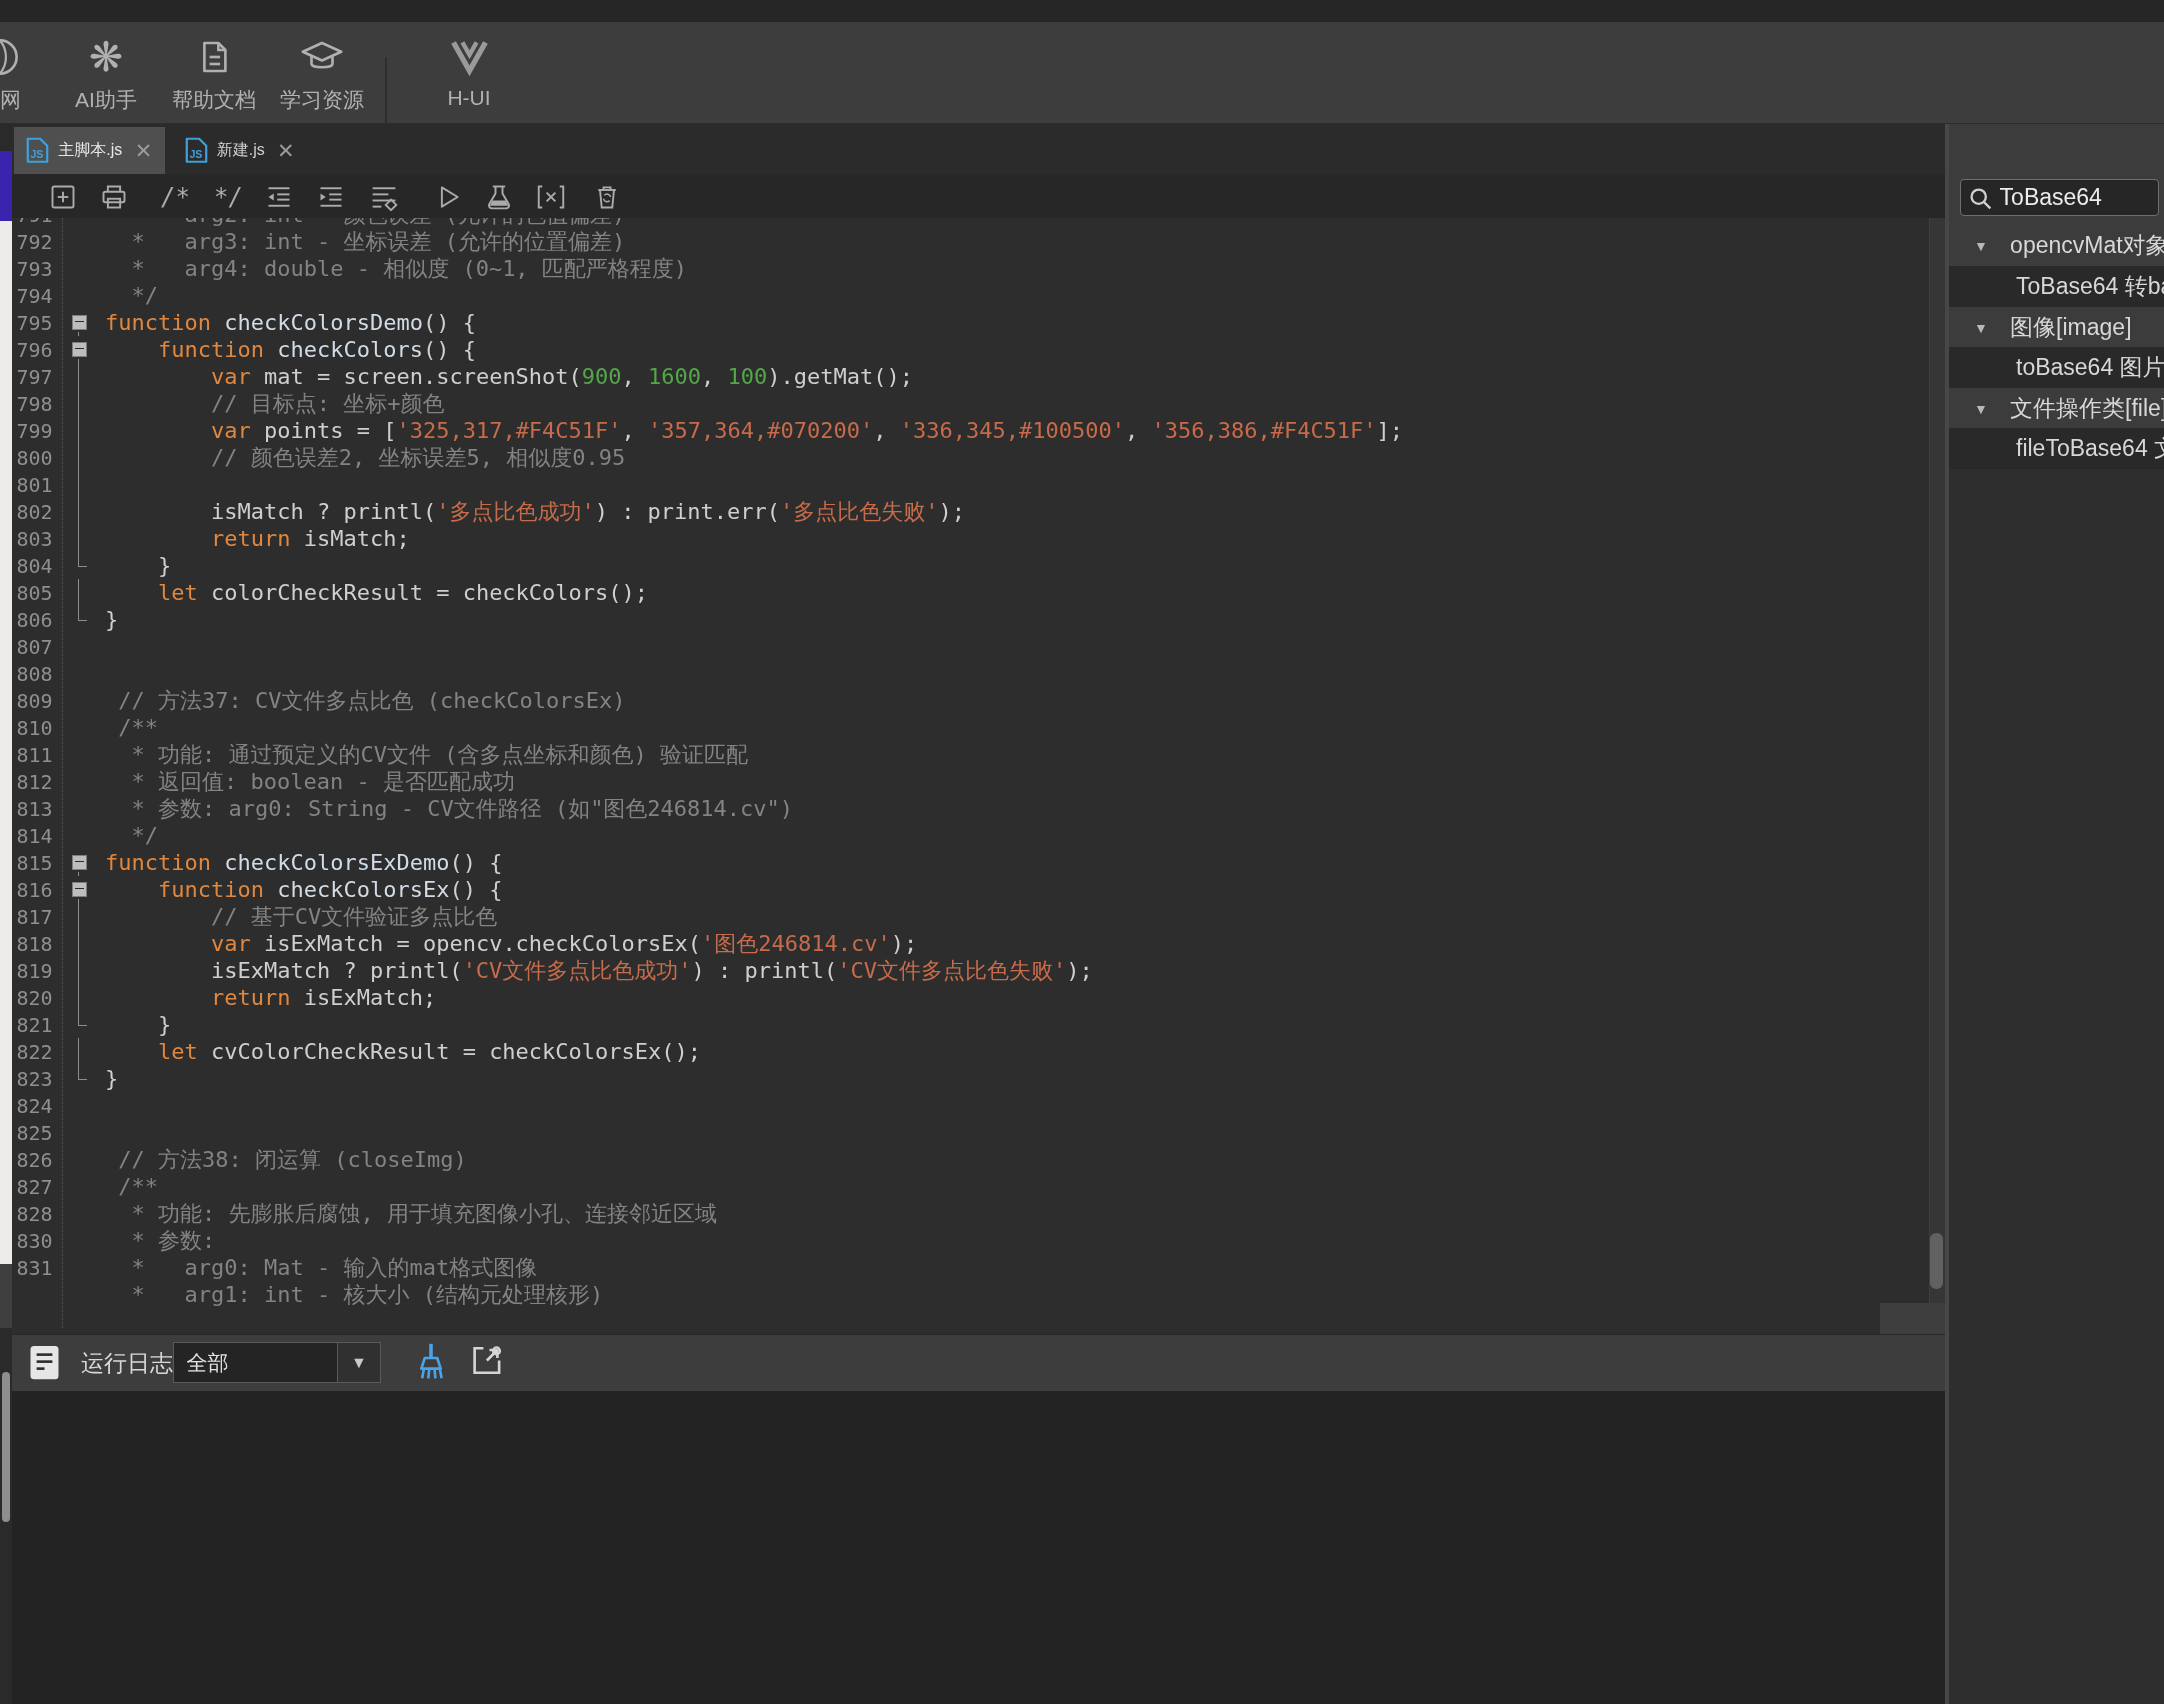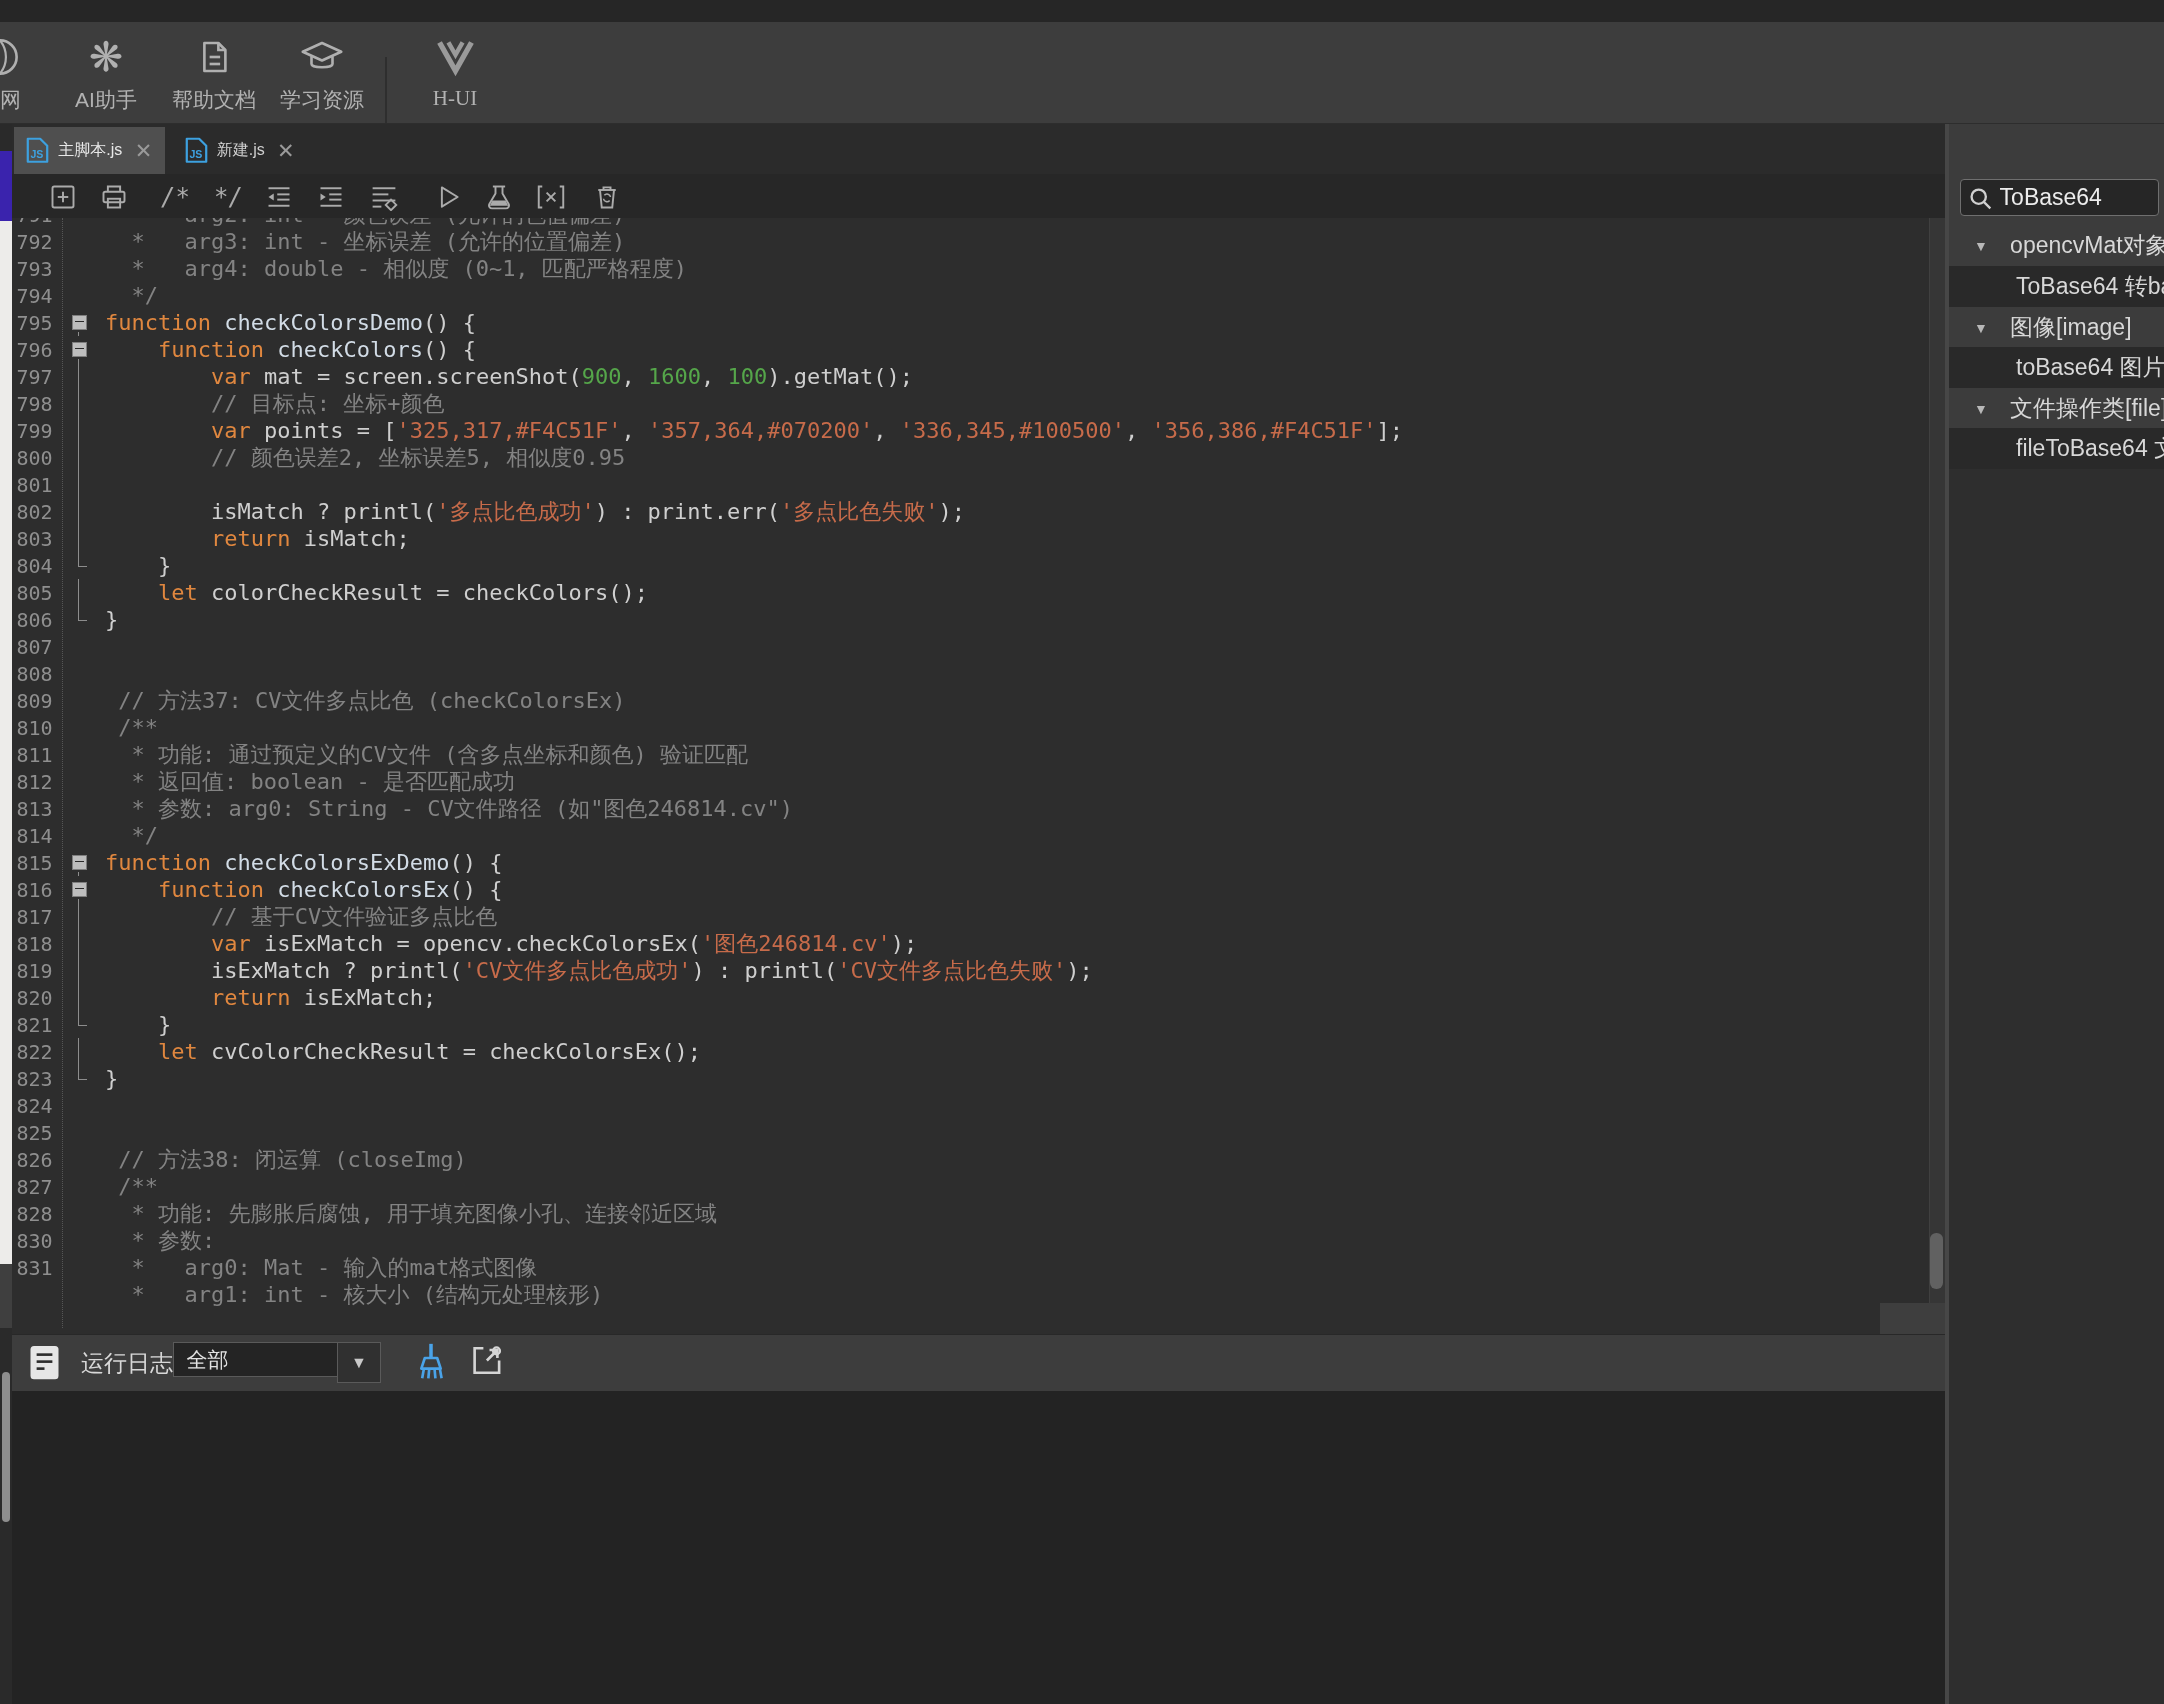--- a/index.html
+++ b/index.html
@@ -61,21 +61,21 @@
 
   
   .vtrack{left:1929px;top:218px;width:17px;height:1085px;background:#363636;border-left:0.9px solid #404040;}
   .vthumb{left:1930px;top:1233px;width:13.2px;height:56px;background:#616161;border-radius:6.2px;cursor:pointer;}
   .scorner{left:1880px;top:1303px;width:65px;height:31px;background:#3e3e3e;}
 
   
   .loghead{left:11.5px;top:1334px;width:1934px;height:57px;background:#3d3d3d;border-top:1.8px solid #282828;box-sizing:border-box;}
   .logtitle{left:81px;top:1348px;font-size:23px;color:#d8d8d8;}
   .logdoc{left:26.5px;top:1343px;}
-  .dd-box{left:173px;top:1342px;width:165px;height:35px;background:#242424;border:0.9px solid #5a5a5a;
+  .dd-box{left:173px;top:1342px;width:165px;height:41px;background:#242424;border:0.9px solid #5a5a5a;
           display:flex;align-items:center;padding-left:12.4px;box-sizing:border-box;font-size:21px;color:#e2e2e2;cursor:pointer;}
   .dd-btn{left:337px;top:1342px;width:44px;height:41px;background:#303030;border:0.9px solid #5a5a5a;box-sizing:border-box;
           display:flex;align-items:center;justify-content:center;color:#c9c9c9;font-size:16px;cursor:pointer;}
   .logarea{left:11.5px;top:1391px;width:1934px;height:313px;background:#232323;}
 
   
   .rdivider{left:1945px;top:124px;width:3.5px;height:1581px;background:#474747;}
   .rpanel{left:1949px;top:124px;width:216px;height:1581px;background:#2e2e2e;}
   .rtop{position:absolute;left:0;top:0;width:216px;height:101px;background:#3c3c3c;}
   .searchbox{position:absolute;left:10.6px;top:55px;width:199px;height:37px;box-sizing:border-box;
@@ -136,21 +136,21 @@
     <div class="tb-item" style="left:269px;">
       <div class="ticon">
         <svg width="46" height="42" viewBox="0 0 52 48">
             <path d="M26 8 L48 18 L26 28 L4 18 Z" stroke="#b0b0b0" stroke-width="3" fill="none" stroke-linejoin="round"></path>
             <path d="M14 23 v9 c0 5 24 5 24 0 v-9" stroke="#b0b0b0" stroke-width="3" fill="none"></path>
           </svg>
       </div>
       <div class="tlabel">学习资源</div>
     </div>
     <div class="abs tb-sep"></div>
-    <div class="tb-item" style="left:402px;font-family:Liberation Serif, serif;">
+    <div class="tb-item" style="left:416px;">
       <div class="ticon">
         <svg width="41" height="39" viewBox="0 0 46 44">
             <path d="M5 5 L23 37 L41 5" stroke="#9a9a9a" stroke-width="6" fill="none"></path>
             <path d="M15 5 L23 19 L31 5" stroke="#9a9a9a" stroke-width="5" fill="none"></path>
           </svg>
       </div>
       <div class="tlabel">H-UI</div>
     </div>
   </div>
 

